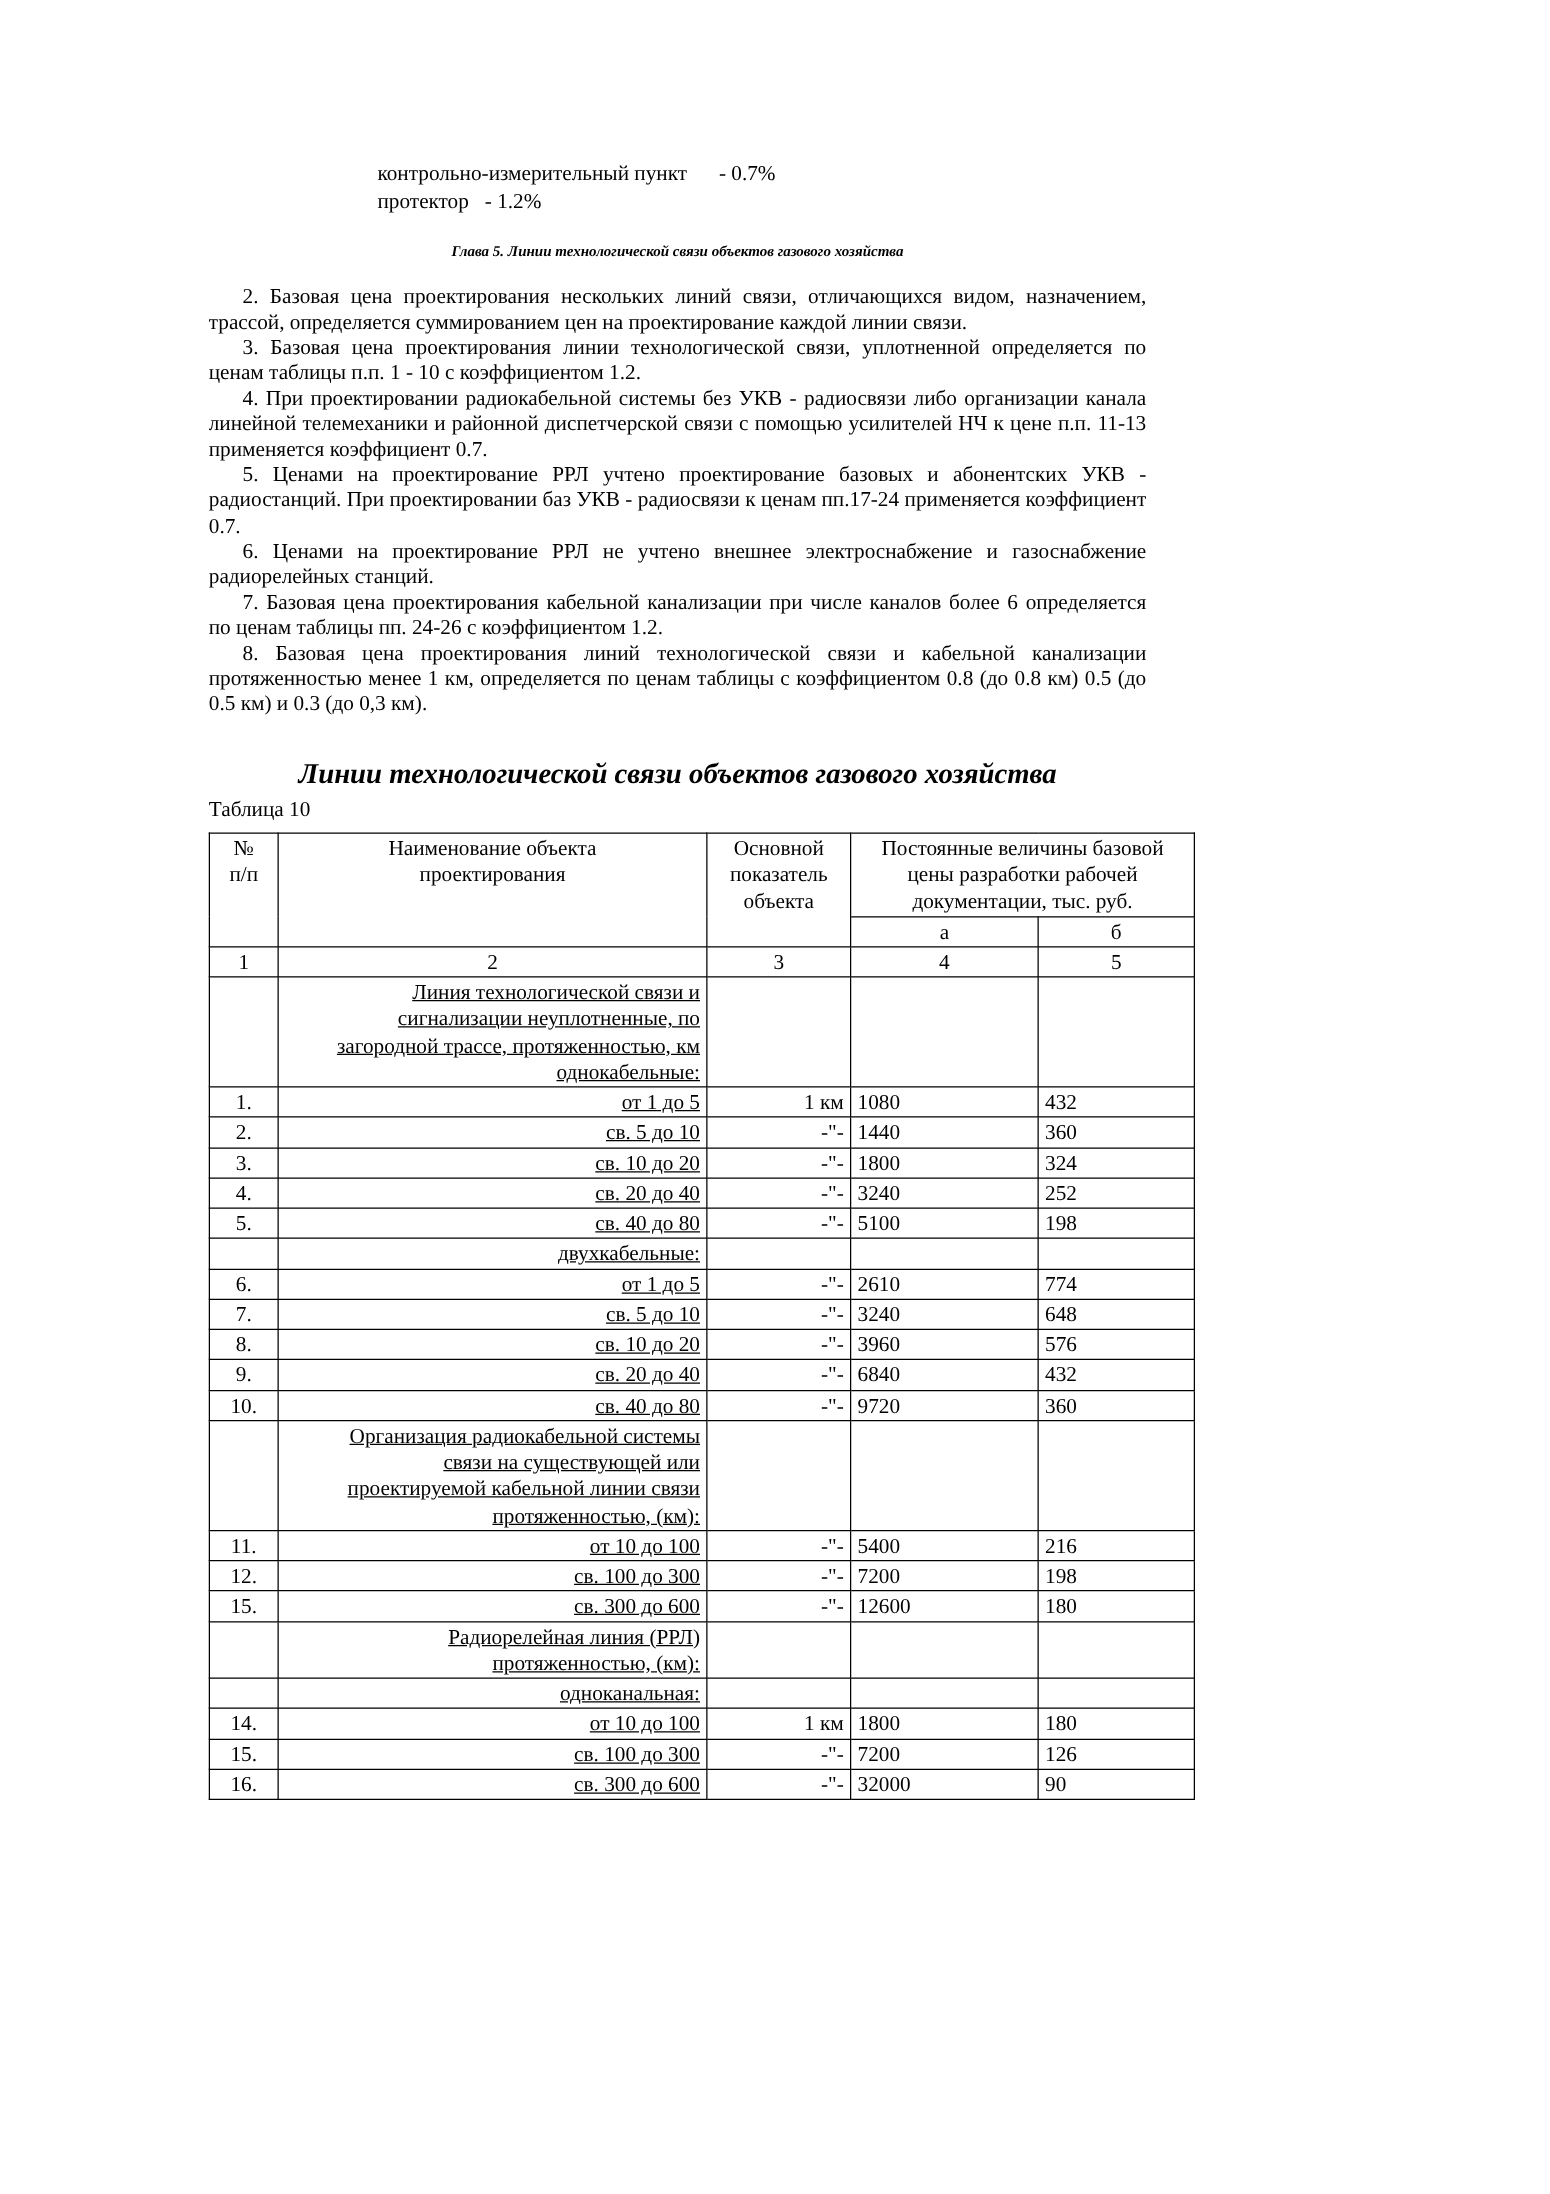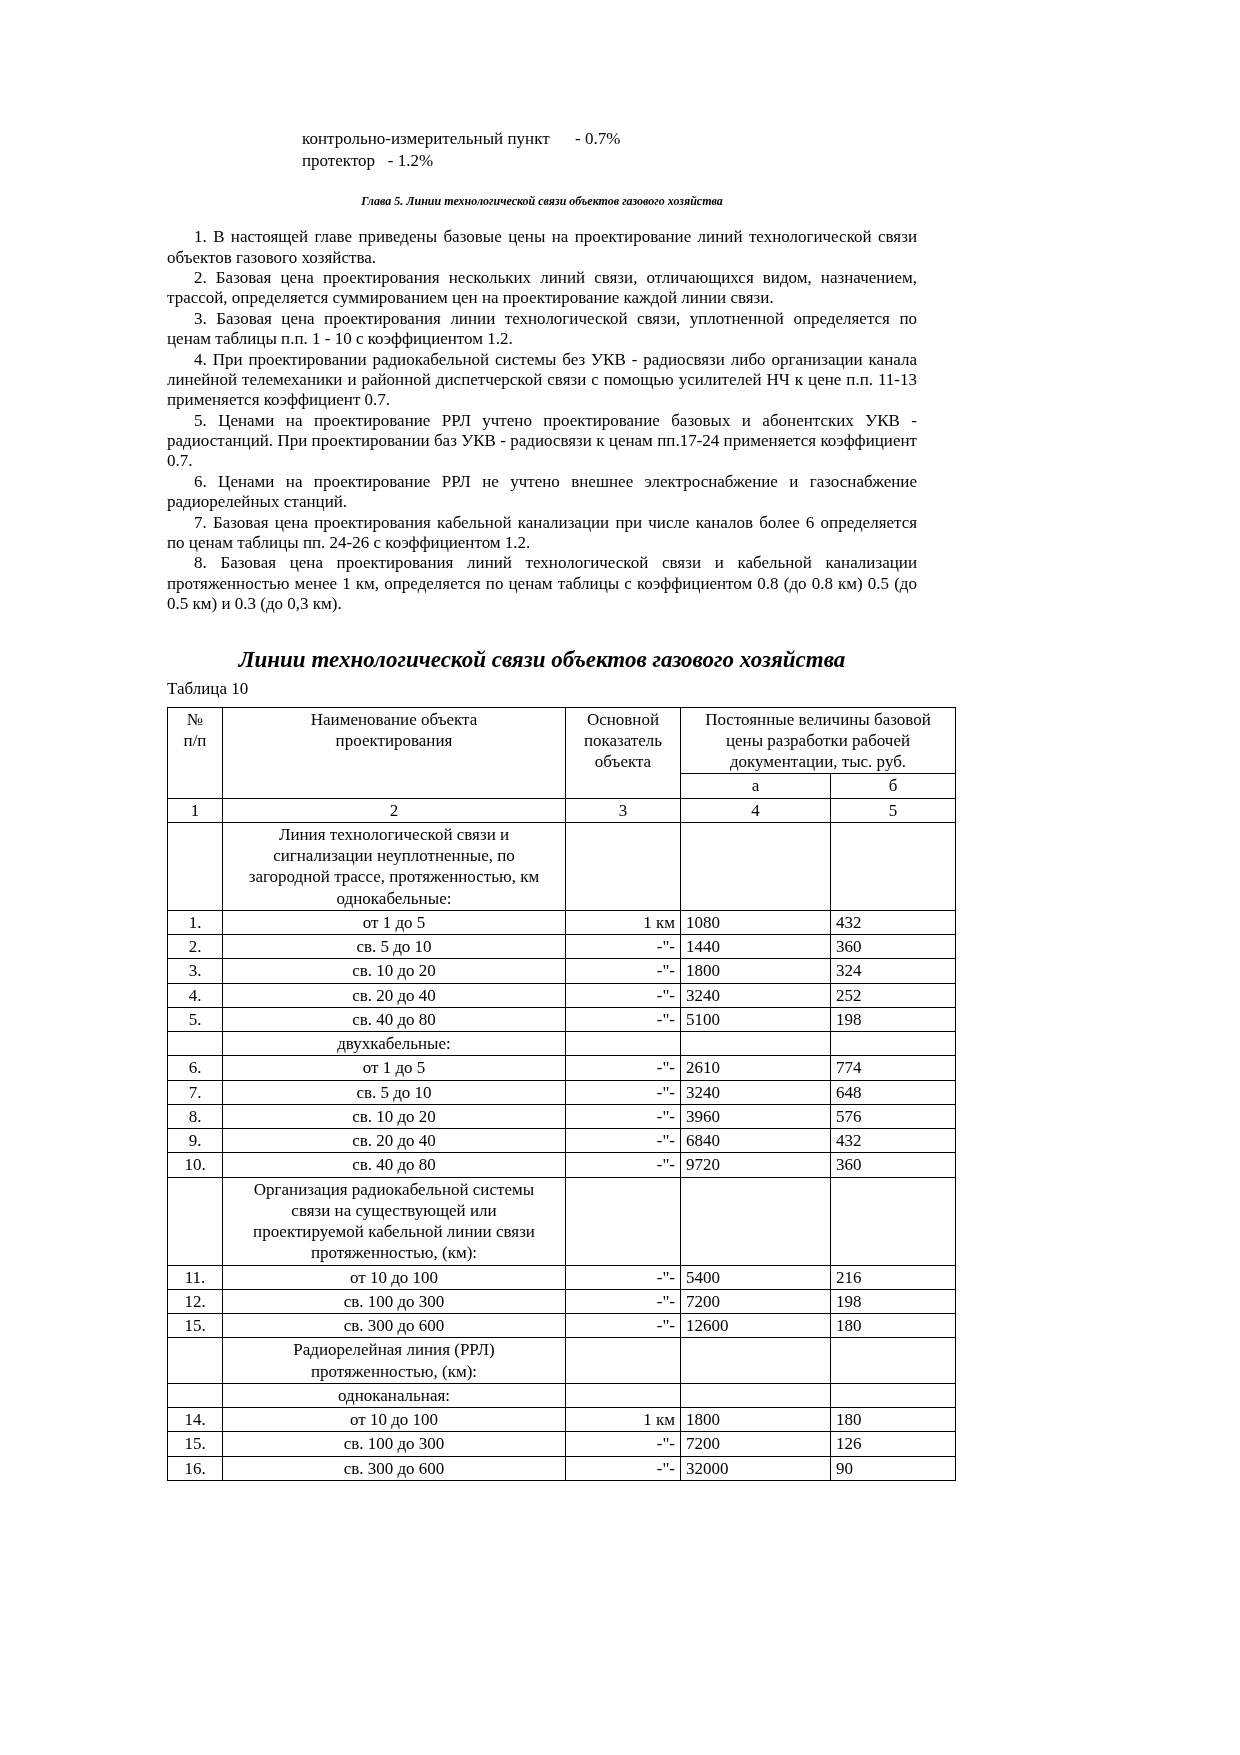--- a/index.html
+++ b/index.html
@@ -55,39 +55,38 @@
     box-sizing: border-box;
     overflow: hidden;
   }
   thead th {
     text-align: center;
     vertical-align: top;
     white-space: pre-line;
   }
   thead .sub th, thead .colnums th { vertical-align: middle; }
   td.c-num  { text-align: center; }
-  td.c-name { text-align: center; }
+  td.c-name { text-align: right; text-decoration: underline; }
   td.c-name.group { white-space: pre-line; }
   td.c-unit { text-align: right; }
   td.c-val  { }
 </style>
 </head>
 <body>
 
 <div class="page">
 
   <div class="note-block">
     <div class="note-line">контрольно-измерительный пункт      - 0.7%</div>
     <div class="note-line">протектор   - 1.2%</div>
   </div>
 
   <div class="chapter-title">Глава 5. Линии технологической связи объектов газового хозяйства</div>
 
   <div class="paragraphs" id="paragraphs">
-      <p>1. В настоящей главе приведены базовые цены на проектирование линий технологической связи объектов газового хозяйства.</p>
       <p>2. Базовая цена проектирования нескольких линий связи, отличающихся видом, назначением, трассой, определяется суммированием цен на проектирование каждой линии связи.</p>
       <p>3. Базовая цена проектирования линии технологической связи, уплотненной определяется по ценам таблицы п.п. 1 - 10 с коэффициентом 1.2.</p>
       <p>4. При проектировании радиокабельной системы без УКВ - радиосвязи либо организации канала линейной телемеханики и районной диспетчерской связи с помощью усилителей НЧ к цене п.п. 11-13 применяется коэффициент 0.7.</p>
       <p>5. Ценами на проектирование РРЛ учтено проектирование базовых и абонентских УКВ - радиостанций. При проектировании баз УКВ - радиосвязи к ценам пп.17-24 применяется коэффициент 0.7.</p>
       <p>6. Ценами на проектирование РРЛ не учтено внешнее электроснабжение и газоснабжение радиорелейных станций.</p>
       <p>7. Базовая цена проектирования кабельной канализации при числе каналов более 6 определяется по ценам таблицы пп. 24-26 с коэффициентом 1.2.</p>
       <p>8. Базовая цена проектирования линий технологической связи и кабельной канализации протяженностью менее 1 км, определяется по ценам таблицы с коэффициентом 0.8 (до 0.8 км) 0.5 (до 0.5 км) и 0.3 (до 0,3 км).</p>
     </div>
 
   <div class="table-caption">Линии технологической связи объектов газового хозяйства</div>

